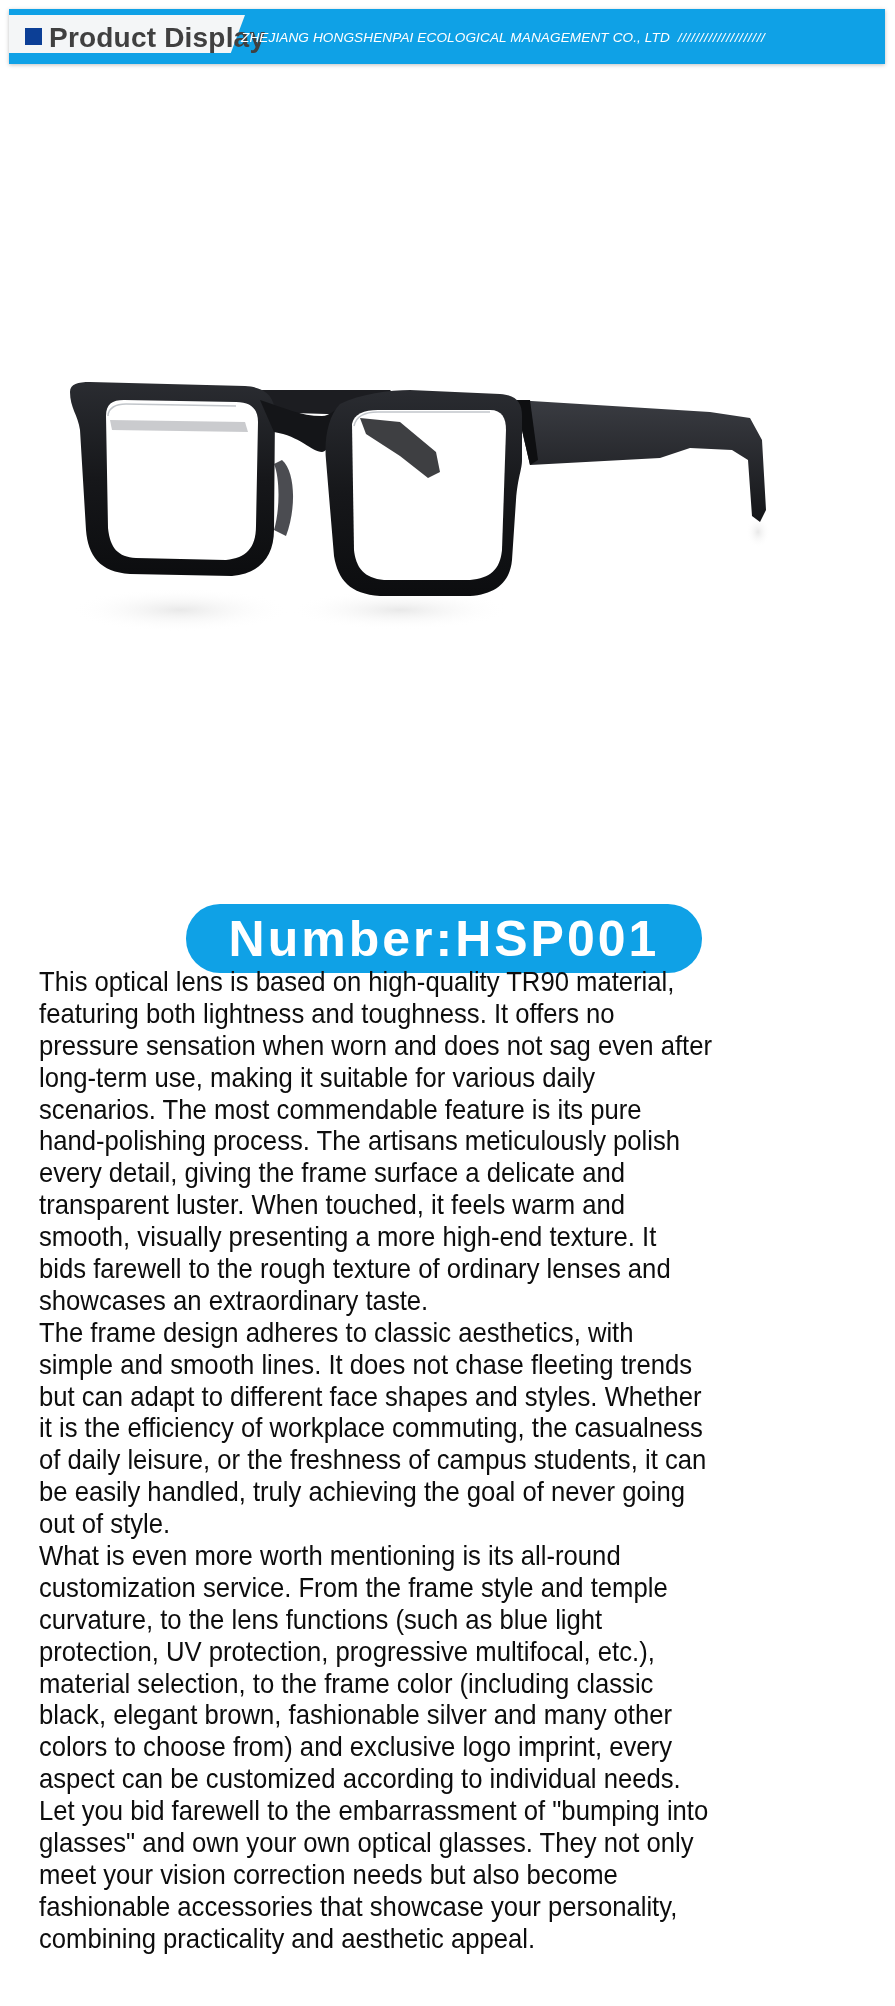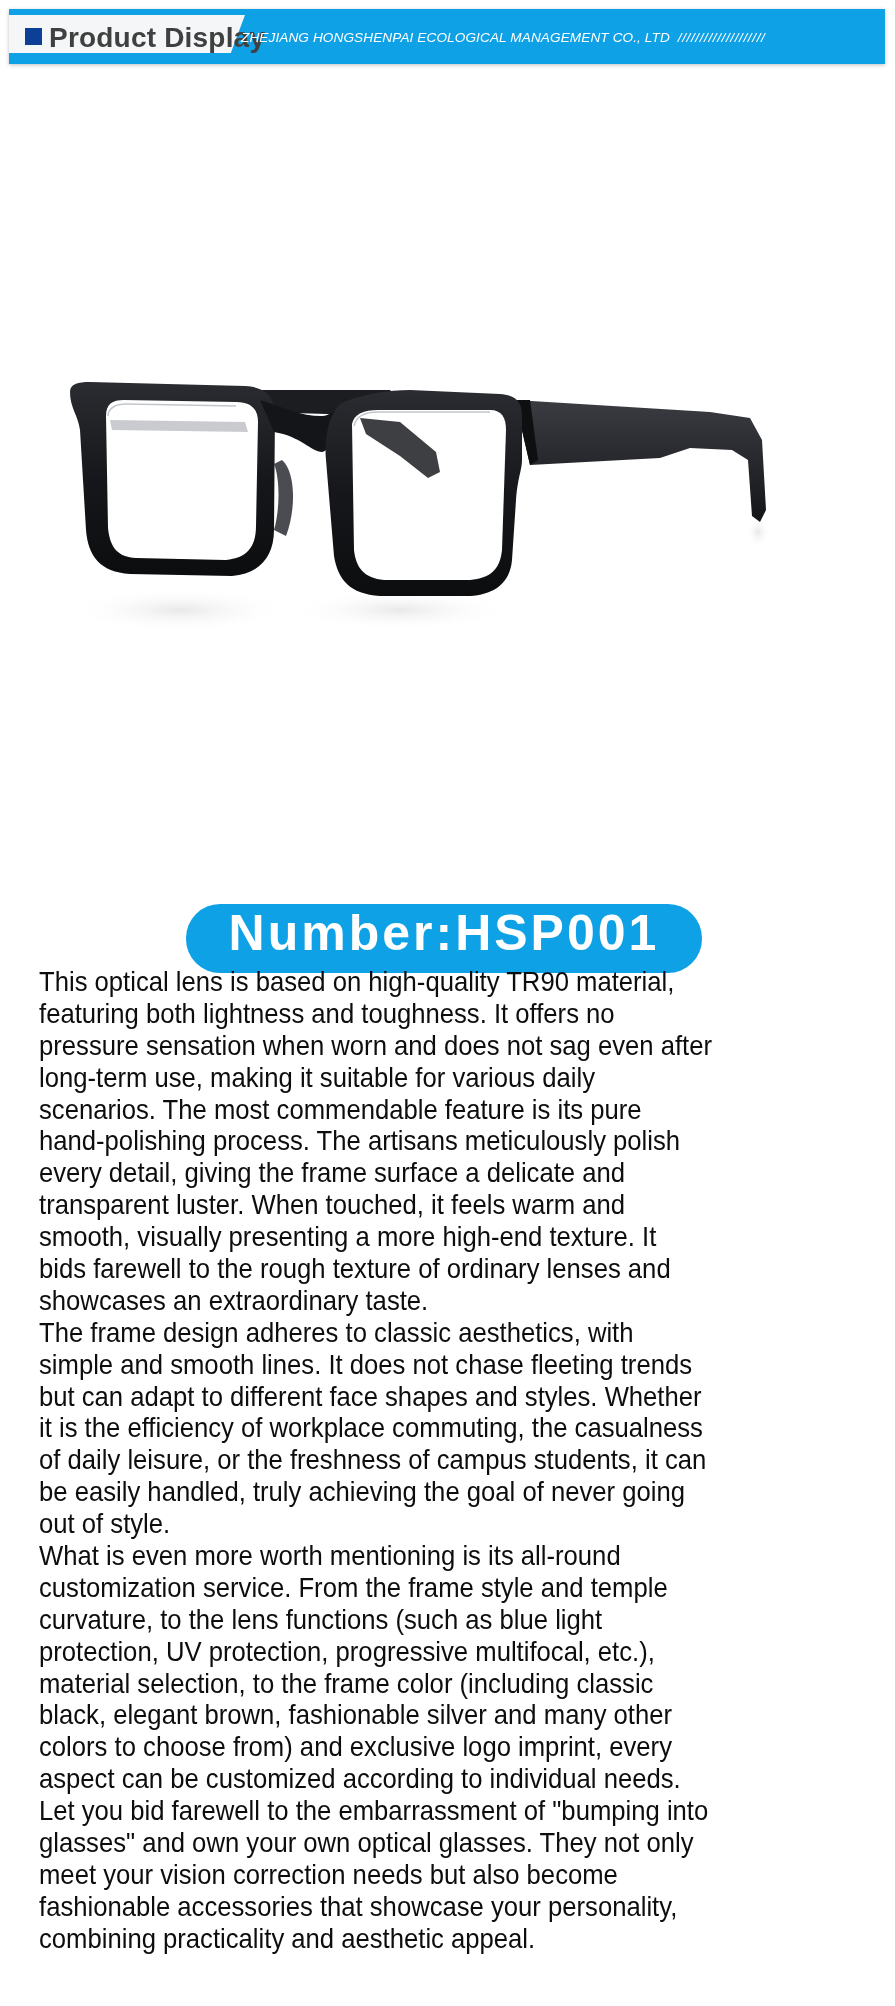--- a/index.html
+++ b/index.html
@@ -35,21 +35,21 @@
 
     
     .product-image {
       position: absolute; left: 60px; top: 360px; width: 780px; height: 300px;
     }
 
     
     .number-badge {
       position: absolute; left: 186px; top: 904px; width: 516px; height: 69px;
       background: #0fa1e6; border-radius: 34px;
-      display: flex; justify-content: center;
+      display: flex; align-items: center; justify-content: center;
     }
     .number-badge span {
       color: #ffffff; font-size: 50px; font-weight: bold; letter-spacing: 3px;
       white-space: nowrap;
     }
 
     
     .description {
       position: absolute; left: 39px; top: 966px; width: 830px;
     }

